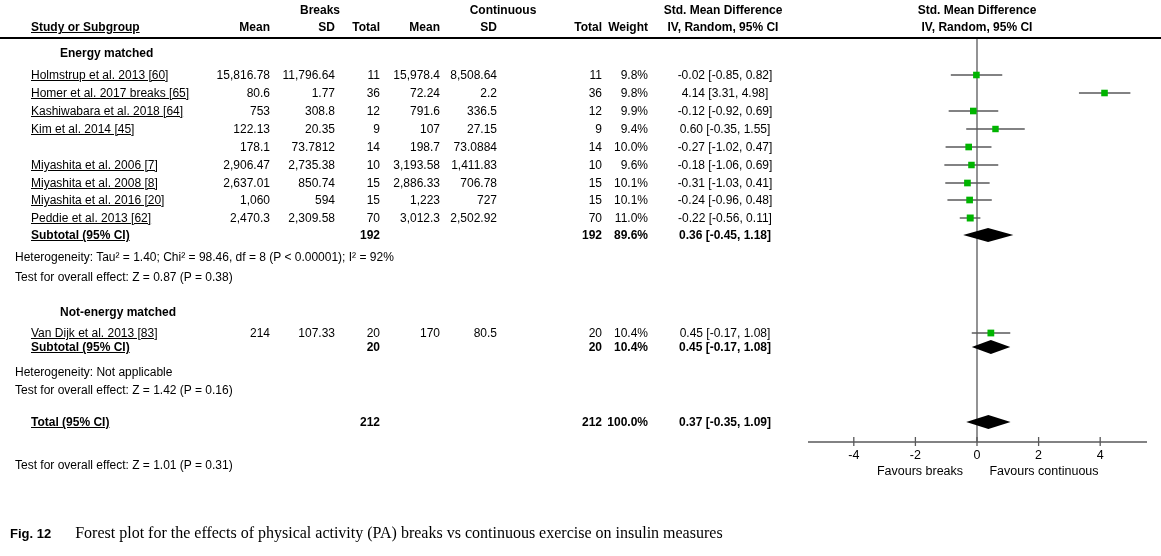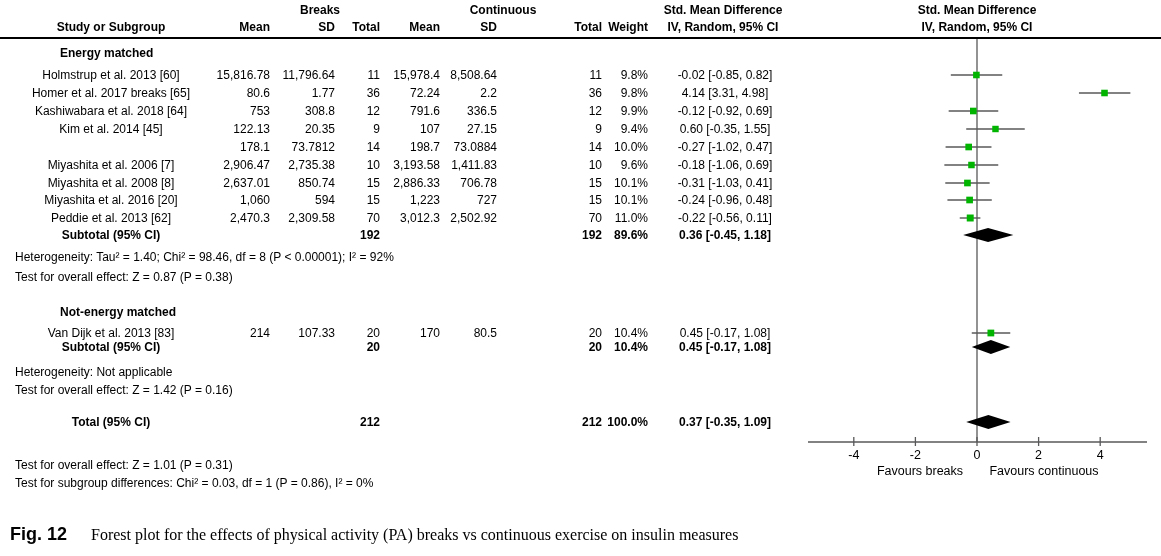--- a/index.html
+++ b/index.html
@@ -6,39 +6,39 @@
   #figure{
     position:relative;
     width:1161px;height:556px;
     background:#ffffff;
     font-family:"Liberation Sans","DejaVu Sans",sans-serif;
     font-size:12px;color:#000;
     overflow:hidden;
   }
   .row{position:absolute;left:0;width:1161px;height:16px;}
   .c{position:absolute;top:0;height:16px;line-height:16px;white-space:nowrap;}
-  .study{left:22px;width:178px;text-align:center;}
+  .study{left:31px;width:178px;text-align:left;text-decoration:underline;}
   .bm {left:190px;width:80px;text-align:right;}
   .bsd{left:272px;width:63px;text-align:right;}
   .btot{left:337px;width:43px;text-align:right;}
   .cm {left:382px;width:58px;text-align:right;}
   .csd{left:442px;width:55px;text-align:right;}
   .ctot{left:499px;width:103px;text-align:right;}
   .wt {left:604px;width:44px;text-align:right;}
   .ci {left:650px;width:150px;text-align:center;}
   .full{left:15px;width:780px;text-align:left;}
   .sub{left:60px;width:400px;text-align:left;font-weight:bold;}
   .b{font-weight:bold;}
   .g-breaks{left:240px;width:160px;text-align:center;font-weight:bold;}
   .g-cont  {left:423px;width:160px;text-align:center;font-weight:bold;}
   .g-smd1  {left:623px;width:200px;text-align:center;font-weight:bold;}
   .g-smd2  {left:877px;width:200px;text-align:center;font-weight:bold;}
   #forest-svg{position:absolute;left:0;top:0;pointer-events:none;}
   .caption{position:absolute;left:10px;top:524px;width:1140px;white-space:nowrap;}
-  .fig-label{font-family:"Liberation Sans","DejaVu Sans",sans-serif;font-weight:bold;font-size:18px;}
+  .fig-label{font-family:"Liberation Sans","DejaVu Sans",sans-serif;font-weight:bold;font-size:13px;}
   .cap-text{font-family:"Liberation Serif","DejaVu Serif",serif;font-size:16px;margin-left:24px;}
 </style>
 </head>
 <body>
 
 <div id="figure">
 
   <div class="row" style="top:2px">
     <div class="c g-breaks">Breaks</div>
     <div class="c g-cont">Continuous</div>
@@ -206,23 +206,20 @@
 
   <div class="row" style="top:414px">
     <div class="c study b">Total (95% CI)</div>
     <div class="c btot b">212</div>
     <div class="c ctot b">212</div>
     <div class="c wt b">100.0%</div>
     <div class="c ci b">0.37 [-0.35, 1.09]</div>
   </div>
   <div class="row" style="top:457px">
     <div class="c full">Test for overall effect: Z = 1.01 (P = 0.31)</div>
-  </div>
-  <div class="row" style="top:475px">
-    <div class="c full">Test for subgroup differences: Chi² = 0.03, df = 1 (P = 0.86), I² = 0%</div>
   </div>
 
   <svg id="forest-svg" width="1161" height="510" viewBox="0 0 1161 510">
       <line x1="0" y1="38" x2="1161" y2="38" stroke="#000000" stroke-width="2"></line>
       <line x1="977" y1="39" x2="977" y2="442" stroke="#58585a" stroke-width="1.3"></line>
       <line x1="808" y1="442" x2="1147" y2="442" stroke="#58585a" stroke-width="1.5"></line>
       <line x1="853.8" y1="437" x2="853.8" y2="446" stroke="#58585a" stroke-width="1.3"></line>
       <text x="853.8" y="459" text-anchor="middle" font-family="&quot;Liberation Sans&quot;,&quot;DejaVu Sans&quot;,sans-serif" font-size="12.5">-4</text>
       <line x1="915.4" y1="437" x2="915.4" y2="446" stroke="#58585a" stroke-width="1.3"></line>
       <text x="915.4" y="459" text-anchor="middle" font-family="&quot;Liberation Sans&quot;,&quot;DejaVu Sans&quot;,sans-serif" font-size="12.5">-2</text>

